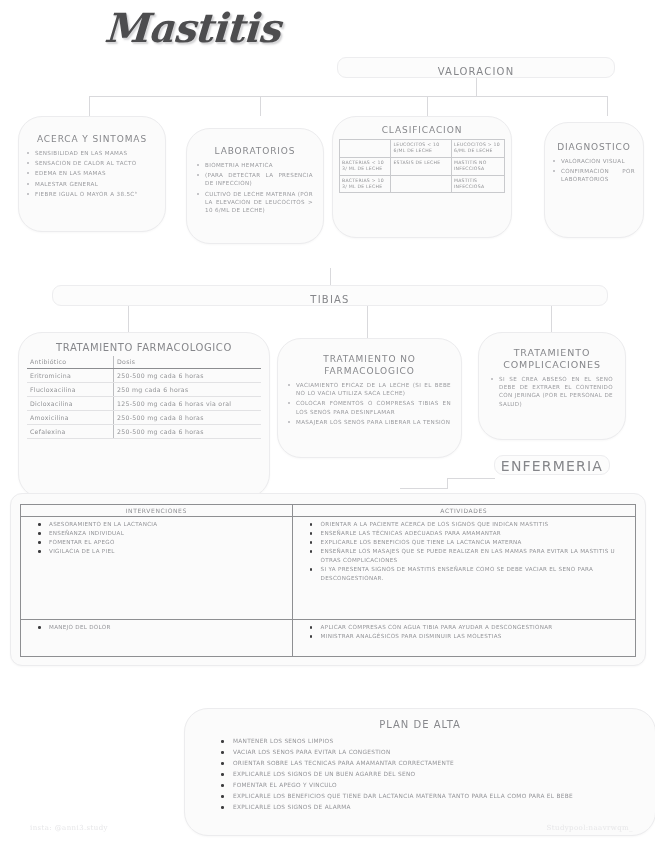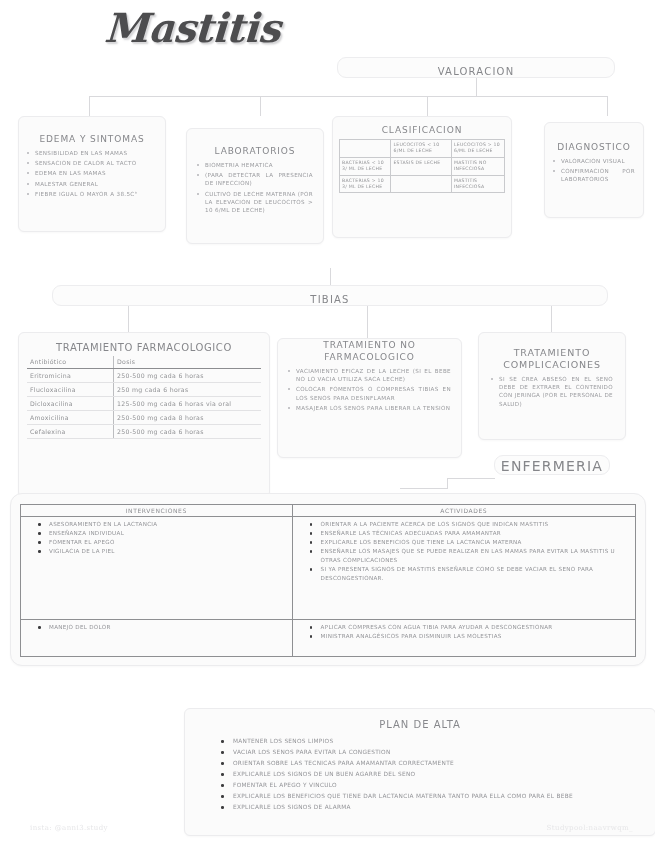--- a/index.html
+++ b/index.html
@@ -19,21 +19,21 @@
     color:#4d4d4f;
     text-shadow:1px 1px 0 #d8d8da, 2px 2px 2px rgba(150,150,155,.45);
     transform:skewX(-6deg);
   }
 
   
   .card{
     position:absolute;
     background:#fbfbfb;
     border:1px solid #ececee;
-    border-radius:6px;
+    border-radius:24px;
     box-shadow:0 1px 2px rgba(0,0,0,.03);
     box-sizing:border-box;
   }
   .bar{
     position:absolute;
     background:#fcfcfc;
     border:1px solid #ededef;
     border-radius:9px;
     display:flex;align-items:flex-end;justify-content:center;
     box-sizing:border-box;
@@ -176,21 +176,21 @@
   </div>
 
   <div class="ln lnv" style="left:476px;top:78px;height:18px;"></div>
   <div class="ln lnh" style="left:89px;top:96px;width:519px;"></div>
   <div class="ln lnv" style="left:89px;top:96px;height:20px;"></div>
   <div class="ln lnv" style="left:260px;top:96px;height:20px;"></div>
   <div class="ln lnv" style="left:427px;top:96px;height:20px;"></div>
   <div class="ln lnv" style="left:607px;top:96px;height:20px;"></div>
 
   <div class="card" style="left:18px;top:116px;width:148px;height:116px;">
-    <div class="hdr" style="margin-top:16px;">EDEMA Y SINTOMAS</div>
+    <div class="hdr" style="margin-top:16px;">ACERCA Y SINTOMAS</div>
     <ul class="bl">
       <li>SENSIBILIDAD EN LAS MAMAS</li>
       <li>SENSACION DE CALOR AL TACTO</li>
       <li>EDEMA EN LAS MAMAS</li>
       <li>MALESTAR GENERAL</li>
       <li>FIEBRE IGUAL O MAYOR A 38.5C°</li>
     </ul>
   </div>
 
   <div class="card" style="left:186px;top:116px;width:138px;height:116px;margin-top:12px;">
@@ -220,21 +220,21 @@
         <tr>
           <td>BACTERIAS &gt; 10 3/ ML DE LECHE</td>
           <td></td>
           <td>MASTITIS INFECCIOSA</td>
         </tr>
       </tbody>
         </table>
     </div>
   </div>
 
-  <div class="card" style="left:544px;top:122px;width:100px;height:96px;">
+  <div class="card" style="left:544px;top:122px;width:100px;height:116px;">
     <div class="hdr" style="margin-top:18px;">DIAGNOSTICO</div>
     <ul class="bl" style="padding-left:16px;padding-right:8px;">
       <li>VALORACION VISUAL</li>
       <li>CONFIRMACION POR LABORATORIOS</li>
     </ul>
   </div>
 
   <div class="ln lnv" style="left:330px;top:268px;height:17px;"></div>
   <div class="bar" style="left:52px;top:285px;width:556px;height:21px;">
     <span>TIBIAS</span>
@@ -271,21 +271,21 @@
         <tr>
           <td class="c1">Cefalexina</td>
           <td>250-500 mg cada 6 horas</td>
         </tr>
       </tbody>
         </table>
     </div>
   </div>
 
   <div class="card" style="left:277px;top:338px;width:185px;height:120px;">
-    <div class="hdr" style="font-size:9px;">TRATAMIENTO NO FARMACOLOGICO</div>
+    <div class="hdr" style="margin-top:14px;font-size:9px;">TRATAMIENTO NO FARMACOLOGICO</div>
     <ul class="bl" style="padding-left:18px;padding-right:10px;">
       <li>VACIAMIENTO EFICAZ DE LA LECHE (SI EL BEBE NO LO VACIA UTILIZA SACA LECHE)</li>
       <li>COLOCAR FOMENTOS O COMPRESAS TIBIAS EN LOS SENOS PARA DESINFLAMAR</li>
       <li>MASAJEAR LOS SENOS PARA LIBERAR LA TENSION</li>
     </ul>
   </div>
 
   <div class="card" style="left:478px;top:332px;width:148px;height:108px;">
     <div class="hdr" style="margin-top:14px;font-size:9.5px;padding:0 16px;">TRATAMIENTO COMPLICACIONES</div>
     <ul class="bl" style="padding-left:20px;padding-right:12px;">

